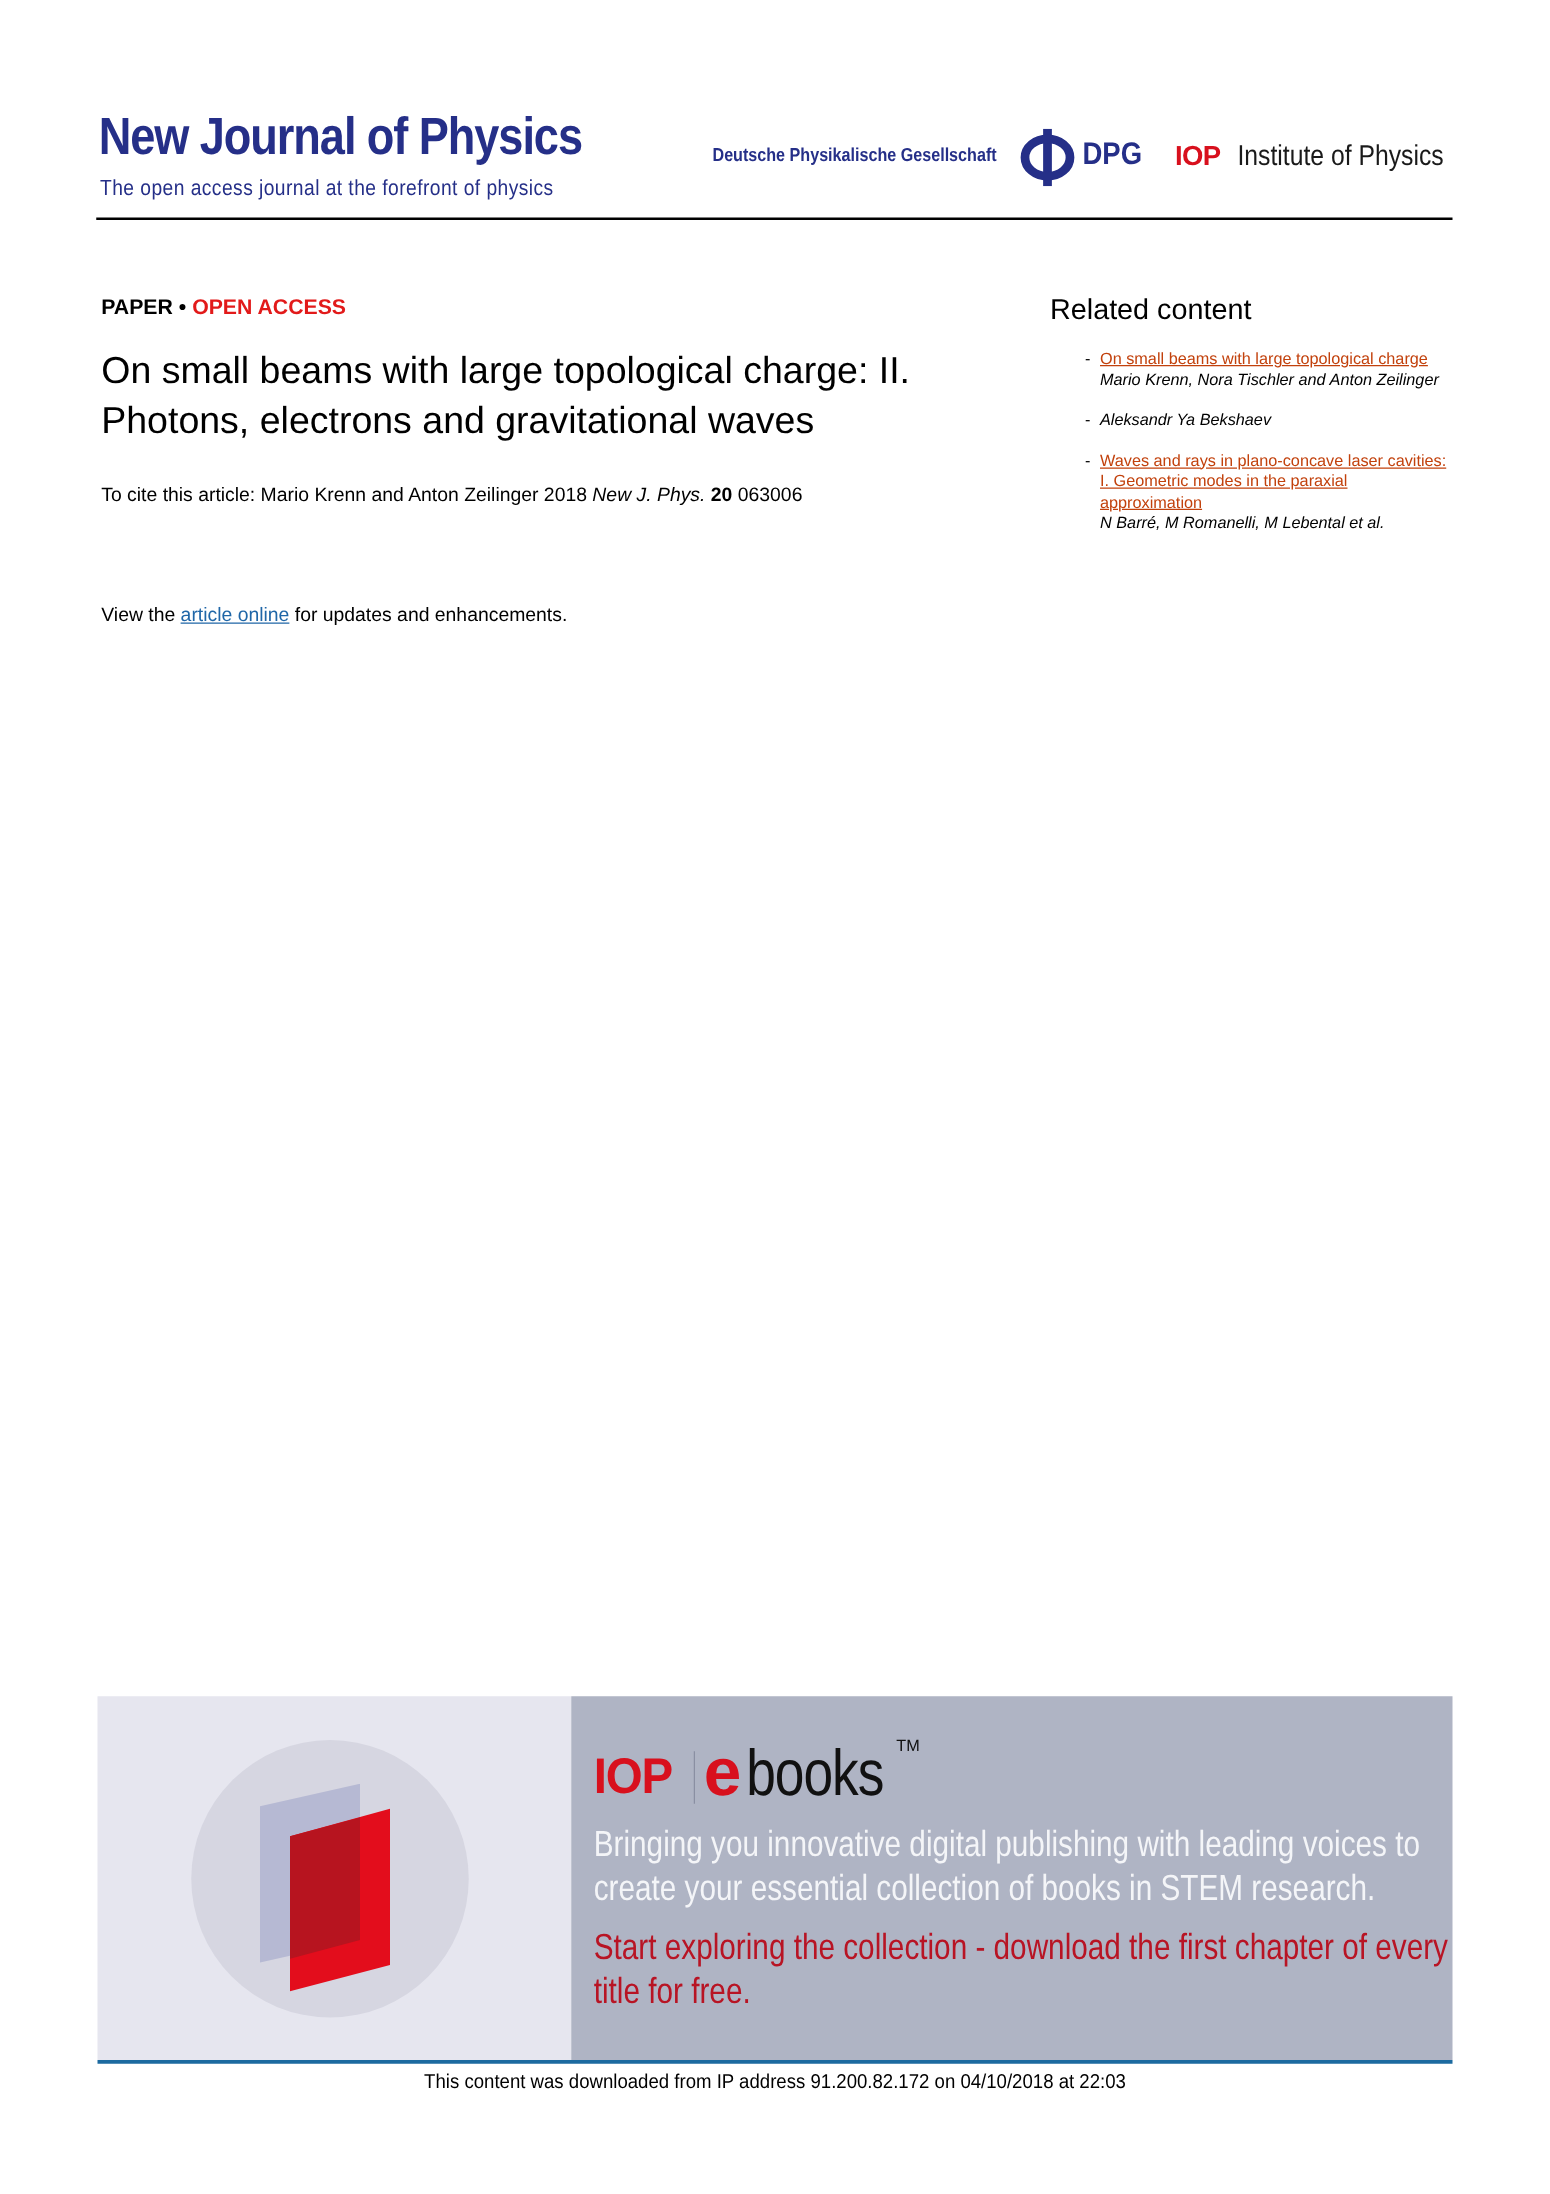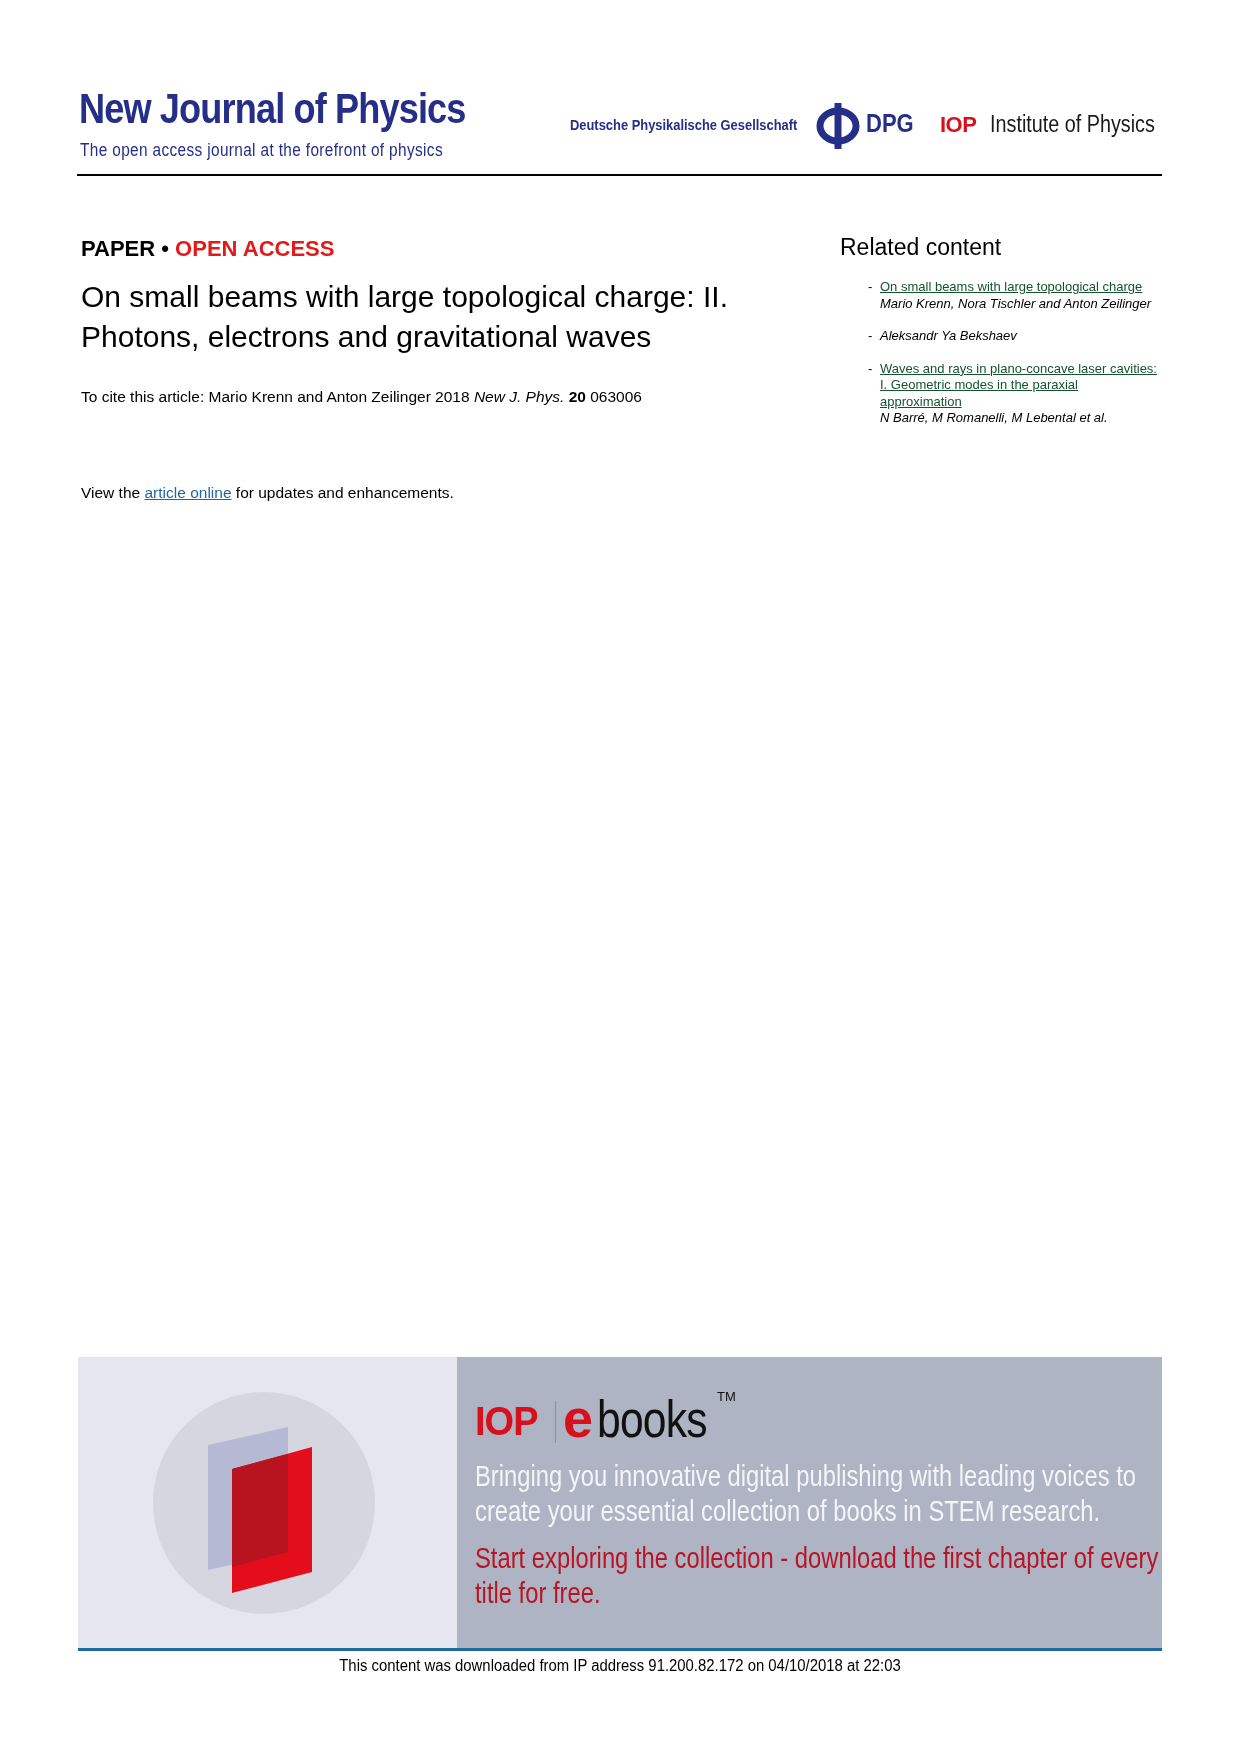--- a/index.html
+++ b/index.html
@@ -19,35 +19,35 @@
   .dpg-abbr { position: absolute; left: 866px; top: 109px; font-weight: bold; font-size: 25px; color: #252f88;
     transform: scaleX(0.88); transform-origin: left top; }
   .iop-abbr { position: absolute; left: 940px; top: 112px; font-weight: bold; font-size: 22px; color: #d8101d;
     letter-spacing: -0.5px; }
   .iop-name { position: absolute; left: 990px; top: 111px; font-size: 23px; color: #1a1a1a;
     transform: scaleX(0.86); transform-origin: left top; white-space: nowrap; }
 
   .header-rule { position: absolute; left: 77px; top: 174px; width: 1085px; height: 2px; background: #000; }
 
   
-  .kicker { position: absolute; left: 81px; top: 236px; font-weight: bold; font-size: 22px; white-space: nowrap; }
+  .kicker { position: absolute; left: 81px; top: 236px; font-weight: bold; font-size: 17px; white-space: nowrap; }
   .kicker .open { color: #e21a1a; }
   .article-title { position: absolute; left: 81px; top: 277px; font-size: 30px; line-height: 40px; width: 740px; color: #000; }
   .citation { position: absolute; left: 81px; top: 388px; font-size: 15.5px; white-space: nowrap; }
   .citation i { font-style: italic; }
   .citation b { font-weight: bold; }
   .view-online { position: absolute; left: 81px; top: 484px; font-size: 15.5px; white-space: nowrap; }
   a.link { color: #1f66a7; text-decoration: underline; }
 
   
   .related-heading { position: absolute; left: 840px; top: 234px; font-size: 23px; color: #000; }
   .related-list { position: absolute; left: 868px; top: 279px; width: 290px; margin: 0; padding: 0; list-style: none; }
   .related-item { position: relative; padding-left: 12px; font-size: 13px; line-height: 16.5px; margin-bottom: 16px; }
   .related-item .dash { position: absolute; left: 0; top: 0; }
-  .related-item a { color: #14532d; display: block; }
+  .related-item a { color: #c2410c; display: block; }
   .related-item .authors { display: block; color: #000; font-style: italic; }
 
   
   .banner { position: absolute; left: 78px; top: 1357px; width: 1084px; height: 291px; }
   .banner-left { position: absolute; left: 0; top: 0; width: 379px; height: 291px; background: #e6e6ef; }
   .banner-right { position: absolute; left: 379px; top: 0; width: 705px; height: 291px; background: #afb4c4; }
   .banner-circle { position: absolute; left: 75px; top: 35px; width: 222px; height: 222px; border-radius: 50%; background: #d6d6e1; }
   .book-svg { position: absolute; left: 130px; top: 70px; }
 
   .ebooks-logo { position: absolute; left: 18px; top: 30px; height: 60px; white-space: nowrap; }

